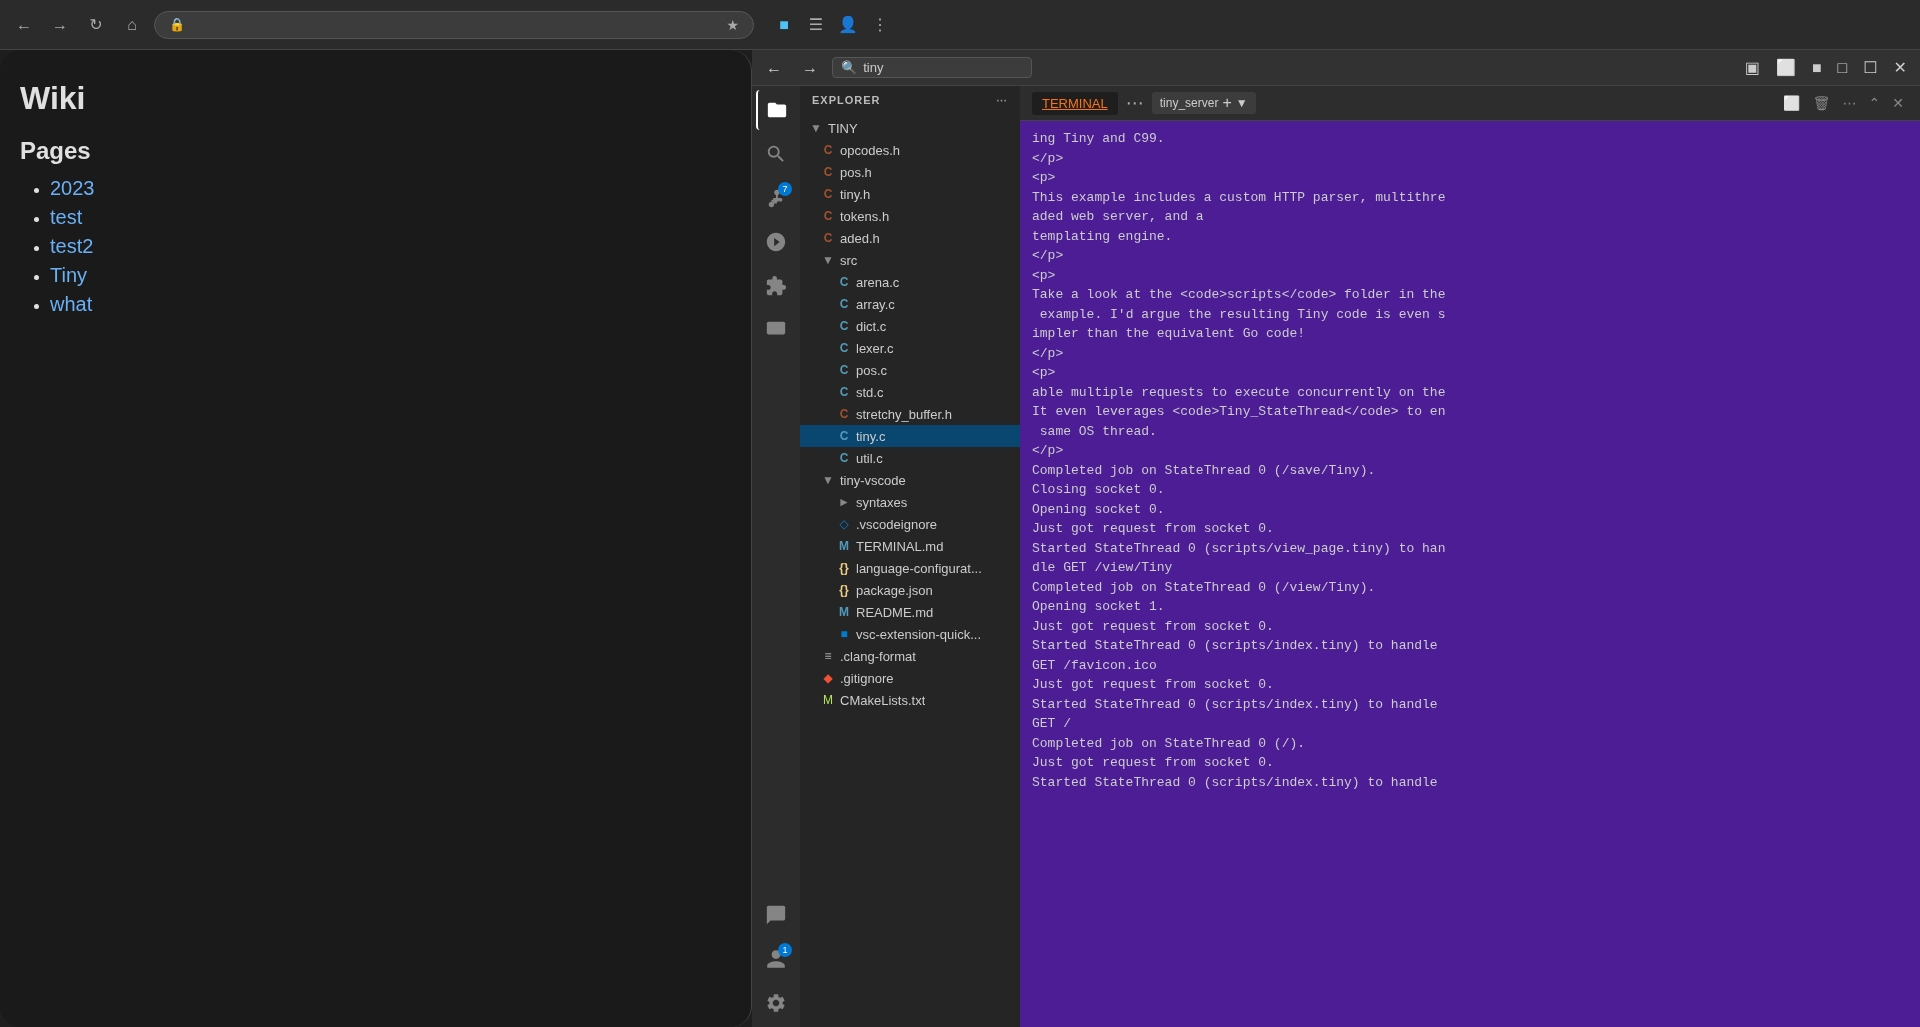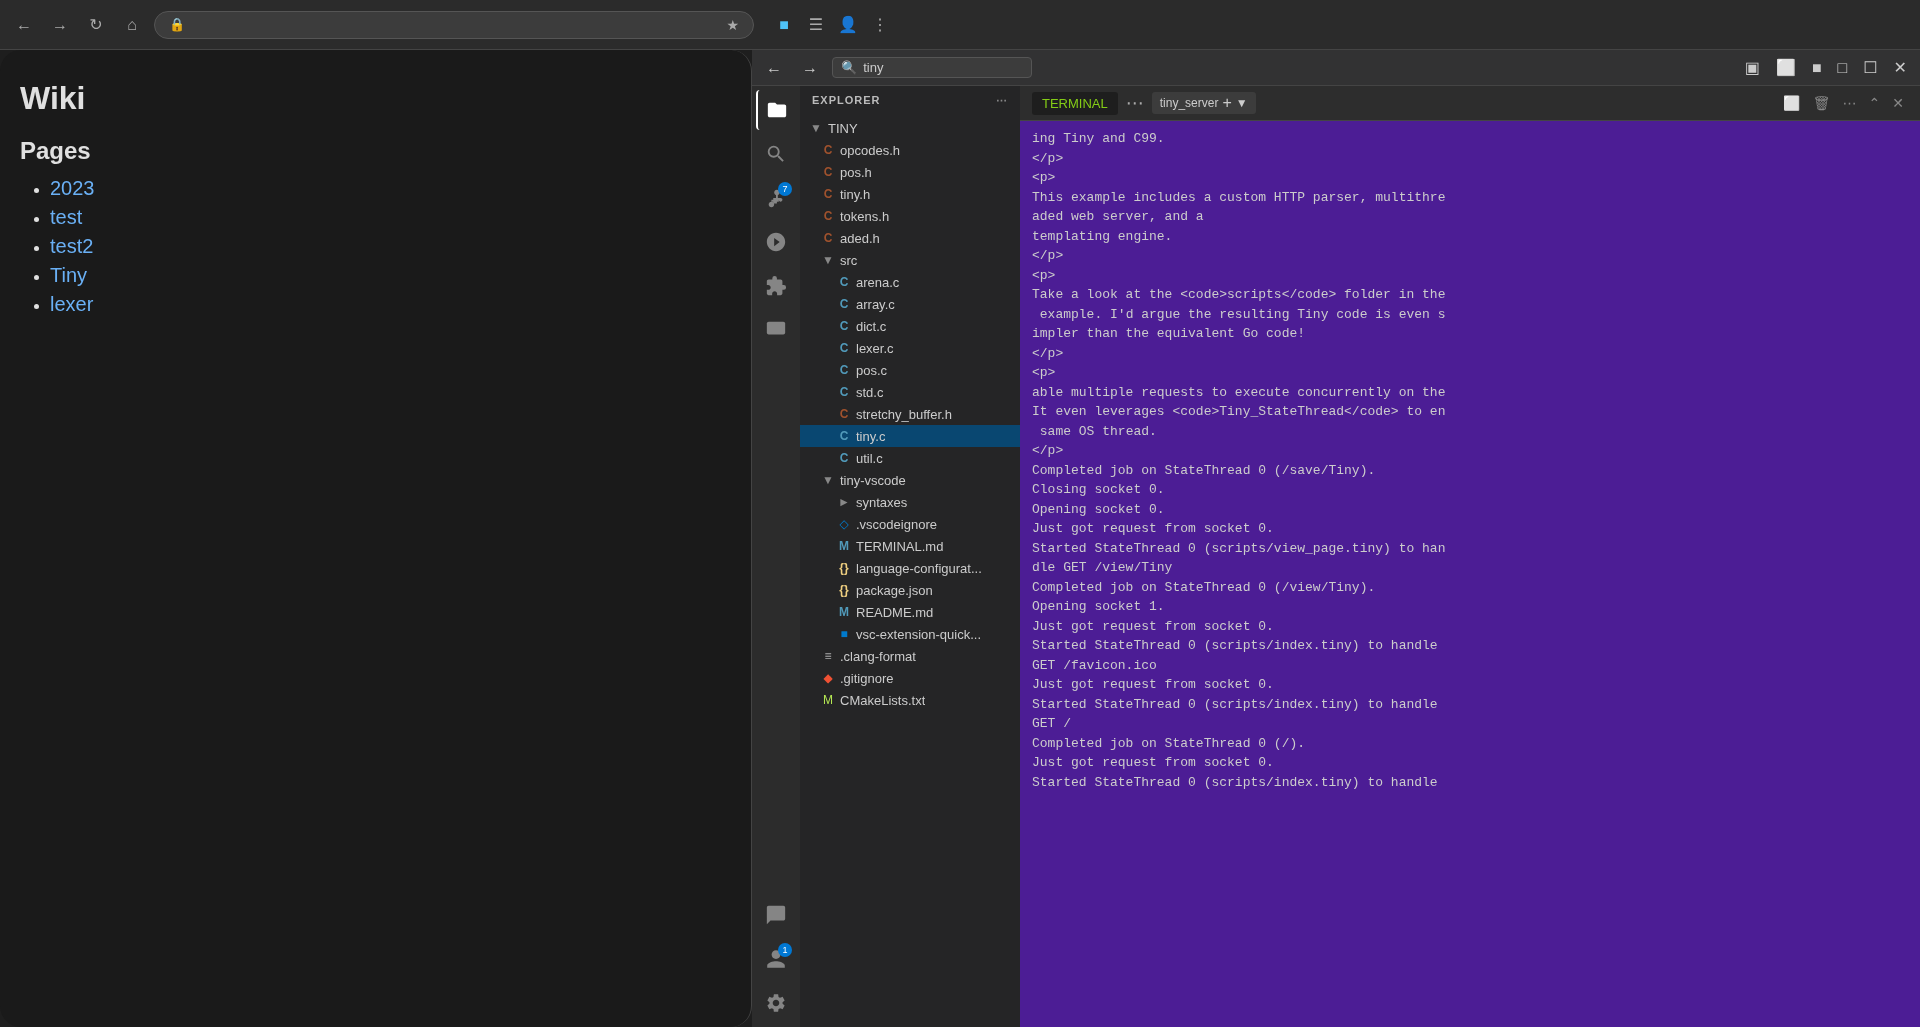--- a/index.html
+++ b/index.html
@@ -172,21 +172,21 @@
       align-items: center;
       padding: 0 12px;
       gap: 8px;
       flex-shrink: 0;
       border-bottom: 1px solid #444;
     }
     .terminal-tab {
       color: #ccc; font-size: 13px; padding: 4px 10px;
       cursor: pointer; border-radius: 3px;
     }
-    .terminal-tab.active { background: #1e1e1e; color: #84cc16; }
+    .terminal-tab.active { background: #1e1e1e; color: #f97316; text-decoration: underline; }
     .terminal-tab-dot { color: #aaa; font-size: 18px; cursor: pointer; }
     .terminal-server-label {
       background: #3c3c3c; color: #ccc; font-size: 12px;
       padding: 2px 8px; border-radius: 3px; display: flex; align-items: center; gap: 4px;
     }
     .terminal-actions { margin-left: auto; display: flex; gap: 4px; align-items: center; }
     .term-btn { background: none; border: none; color: #888; cursor: pointer; font-size: 14px; padding: 2px 4px; }
 
     .terminal-body {
       flex: 1;
@@ -247,21 +247,21 @@
 <div class="main-container">
 
   <div class="browser-page">
     <h1>Wiki</h1>
     <h2>Pages</h2>
     <ul>
       <li><a href="#">2023</a></li>
       <li><a href="#">test</a></li>
       <li><a href="#">test2</a></li>
       <li><a href="#">Tiny</a></li>
-      <li><a href="#">lexer</a></li>
+      <li><a href="#">what</a></li>
     </ul>
   </div>
 
   <div class="vscode-panel">
 
     <div style="display:flex; flex-direction:column; flex:1; overflow:hidden;">
       <div class="vscode-topbar">
         <button class="vscode-topbar-btn">←</button>
         <button class="vscode-topbar-btn">→</button>
         <div class="vscode-search">

